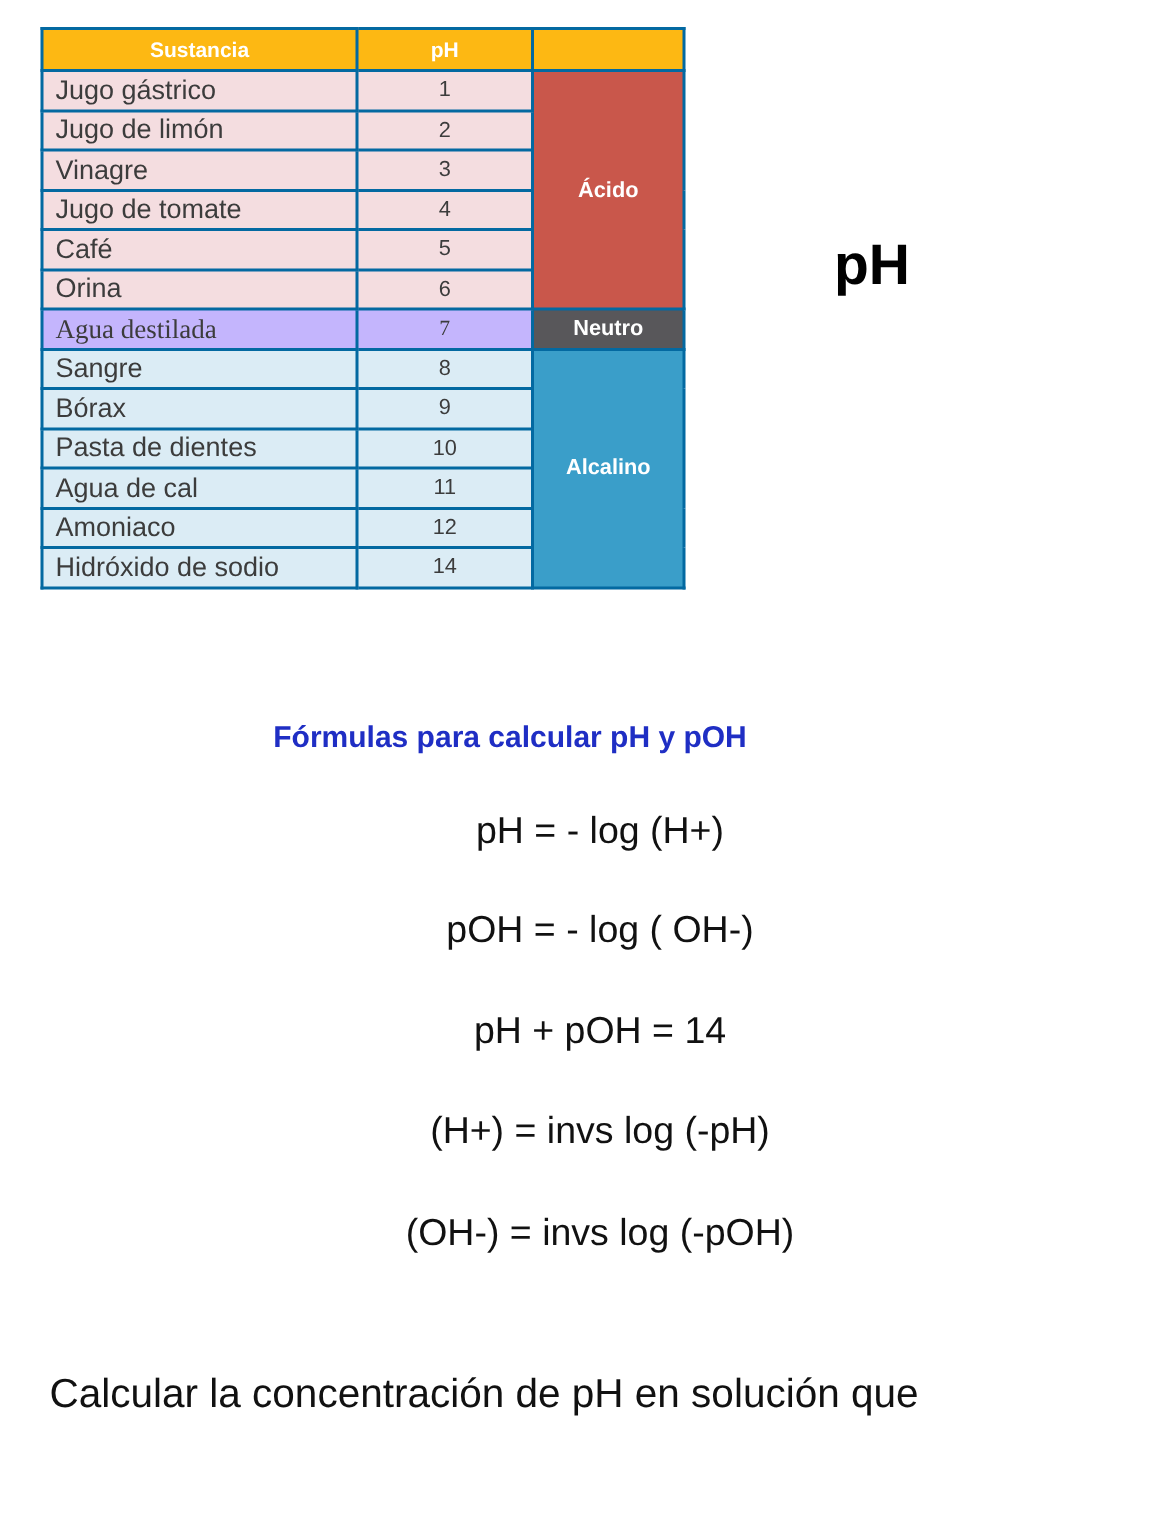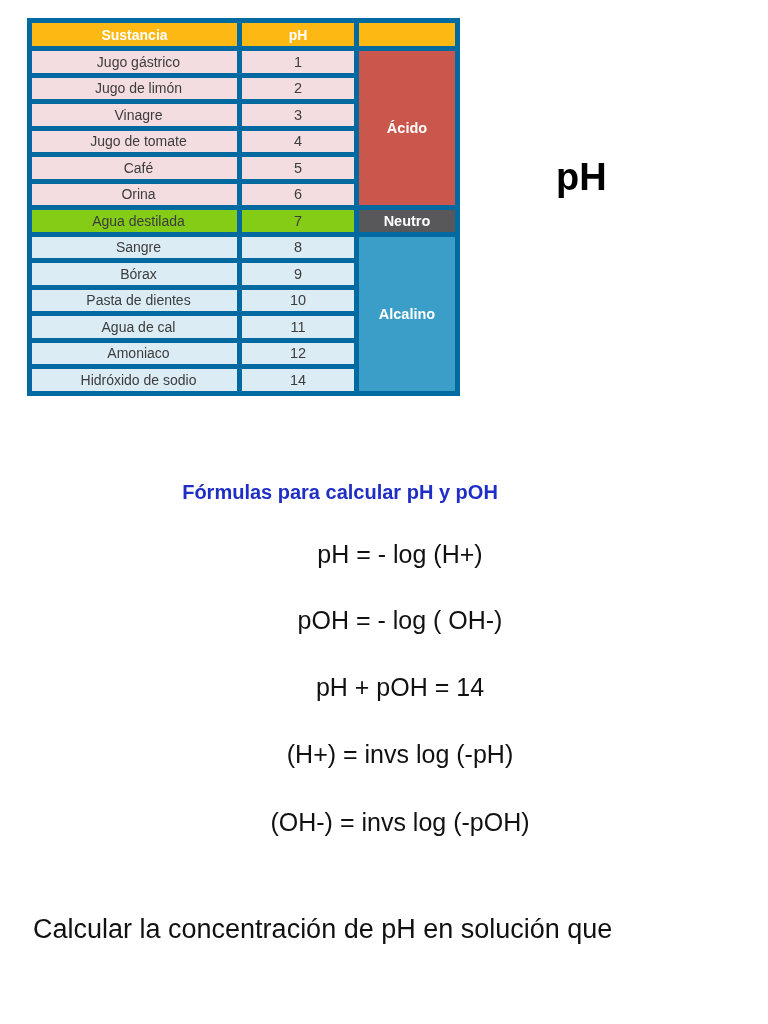--- a/index.html
+++ b/index.html
@@ -17,49 +17,49 @@
     }
     .ph-table {
       position: absolute;
       left: 27px;
       top: 18px;
       border-collapse: collapse;
       table-layout: fixed;
       font-family: "Liberation Sans", sans-serif;
     }
     .ph-table td, .ph-table th {
-      border: 5px solid #0369a1;
+      border: 2px solid #0369a1;
       padding: 0;
       height: 26.5px;
       box-sizing: border-box;
     }
     .ph-table th {
       background: #fdb813;
       color: #ffffff;
       font-weight: bold;
       font-size: 14px;
       height: 28px;
       text-align: center;
     }
     .col-sub { width: 210px; }
     .col-ph { width: 117px; }
     .col-cat { width: 101px; }
     .cell-sub {
-      font-size: 14px;
+      font-size: 18px;
       color: #3c3c3c;
       padding-left: 8px !important;
-      text-align: center;
+      text-align: left;
     }
     .cell-ph {
       font-size: 14.5px;
       color: #3c3c3c;
       text-align: center;
     }
     .row-acid td.cell-sub, .row-acid td.cell-ph { background: #f4dde0; }
-    .row-neutral td.cell-sub, .row-neutral td.cell-ph { background: #84cc16; }
+    .row-neutral td.cell-sub, .row-neutral td.cell-ph { background: #c4b5fd; font-family: Liberation Serif, serif; }
     .row-alk td.cell-sub, .row-alk td.cell-ph { background: #dbecf5; }
     .cat-acid {
       background: #c9574b;
       color: #fff;
       font-weight: bold;
       font-size: 14.5px;
       text-align: center;
       vertical-align: middle;
     }
     .cat-neutral {

